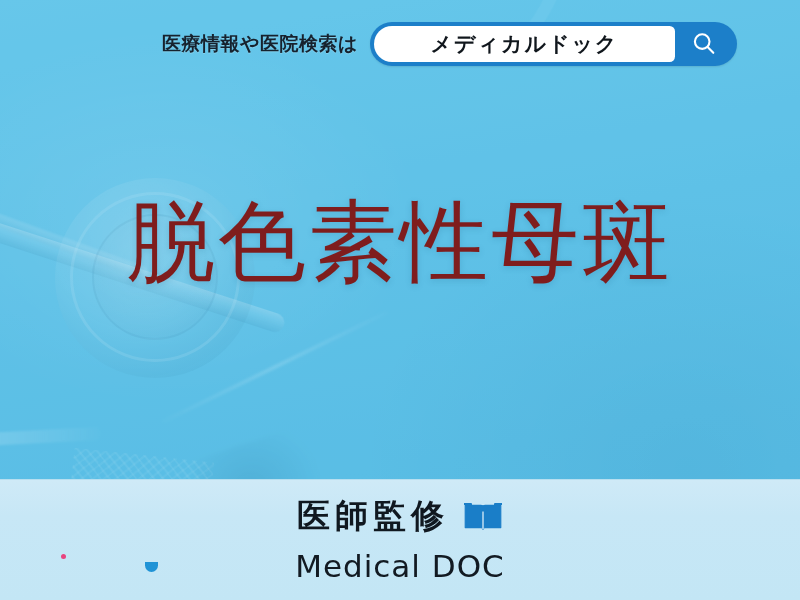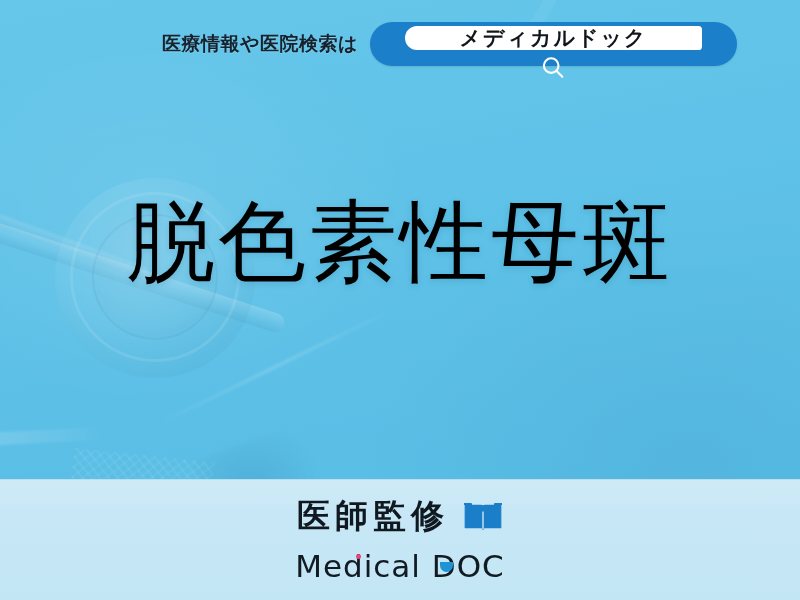--- a/index.html
+++ b/index.html
@@ -177,21 +177,20 @@
   #search-pill {
     position: relative;
     display: flex;
     align-items: center;
     width: 367px;
     height: 44px;
     background: #1c7fc9;
     border-radius: 24px;
     padding: 4px;
     box-shadow: 0 1px 2px rgba(0,0,0,0.10);
-    flex-direction: column;
   }
   #search-input {
     flex: 1 1 auto;
     height: 36px;
     background: #ffffff;
     border: none;
     border-radius: 20px 6px 6px 20px;
     outline: none;
     text-align: center;
     font-family: "Liberation Sans", "DejaVu Sans", sans-serif;
@@ -213,39 +212,38 @@
     justify-content: center;
   }
   #search-icon svg { display: block; }
 
   
   #main-title {
     position: absolute;
     left: 0; top: 198px;
     width: 800px;
     text-align: center;
-    color: #000000;
+    color: #7f1d1d;
     font-size: 88px;
     line-height: 1.0;
     font-weight: 400;
     letter-spacing: 3px;
     text-shadow: 0 2px 6px rgba(20,90,130,0.18);
     white-space: nowrap;
   }
 
   
   #bottom-bar {
     position: absolute;
     left: 0; top: 479px;
     width: 800px; height: 121px;
     background: linear-gradient(180deg, #cfeaf7 0%, #c7e7f6 30%, #c3e6f5 100%);
     border-top: 1px solid #b7dff0;
     display: flex;
     flex-direction: column;
-    align-items: center;
     justify-content: flex-start;
     padding-top: 14px;
   }
   #tagline {
     display: flex;
     align-items: center;
     justify-content: center;
     gap: 14px;
     white-space: nowrap;
   }

